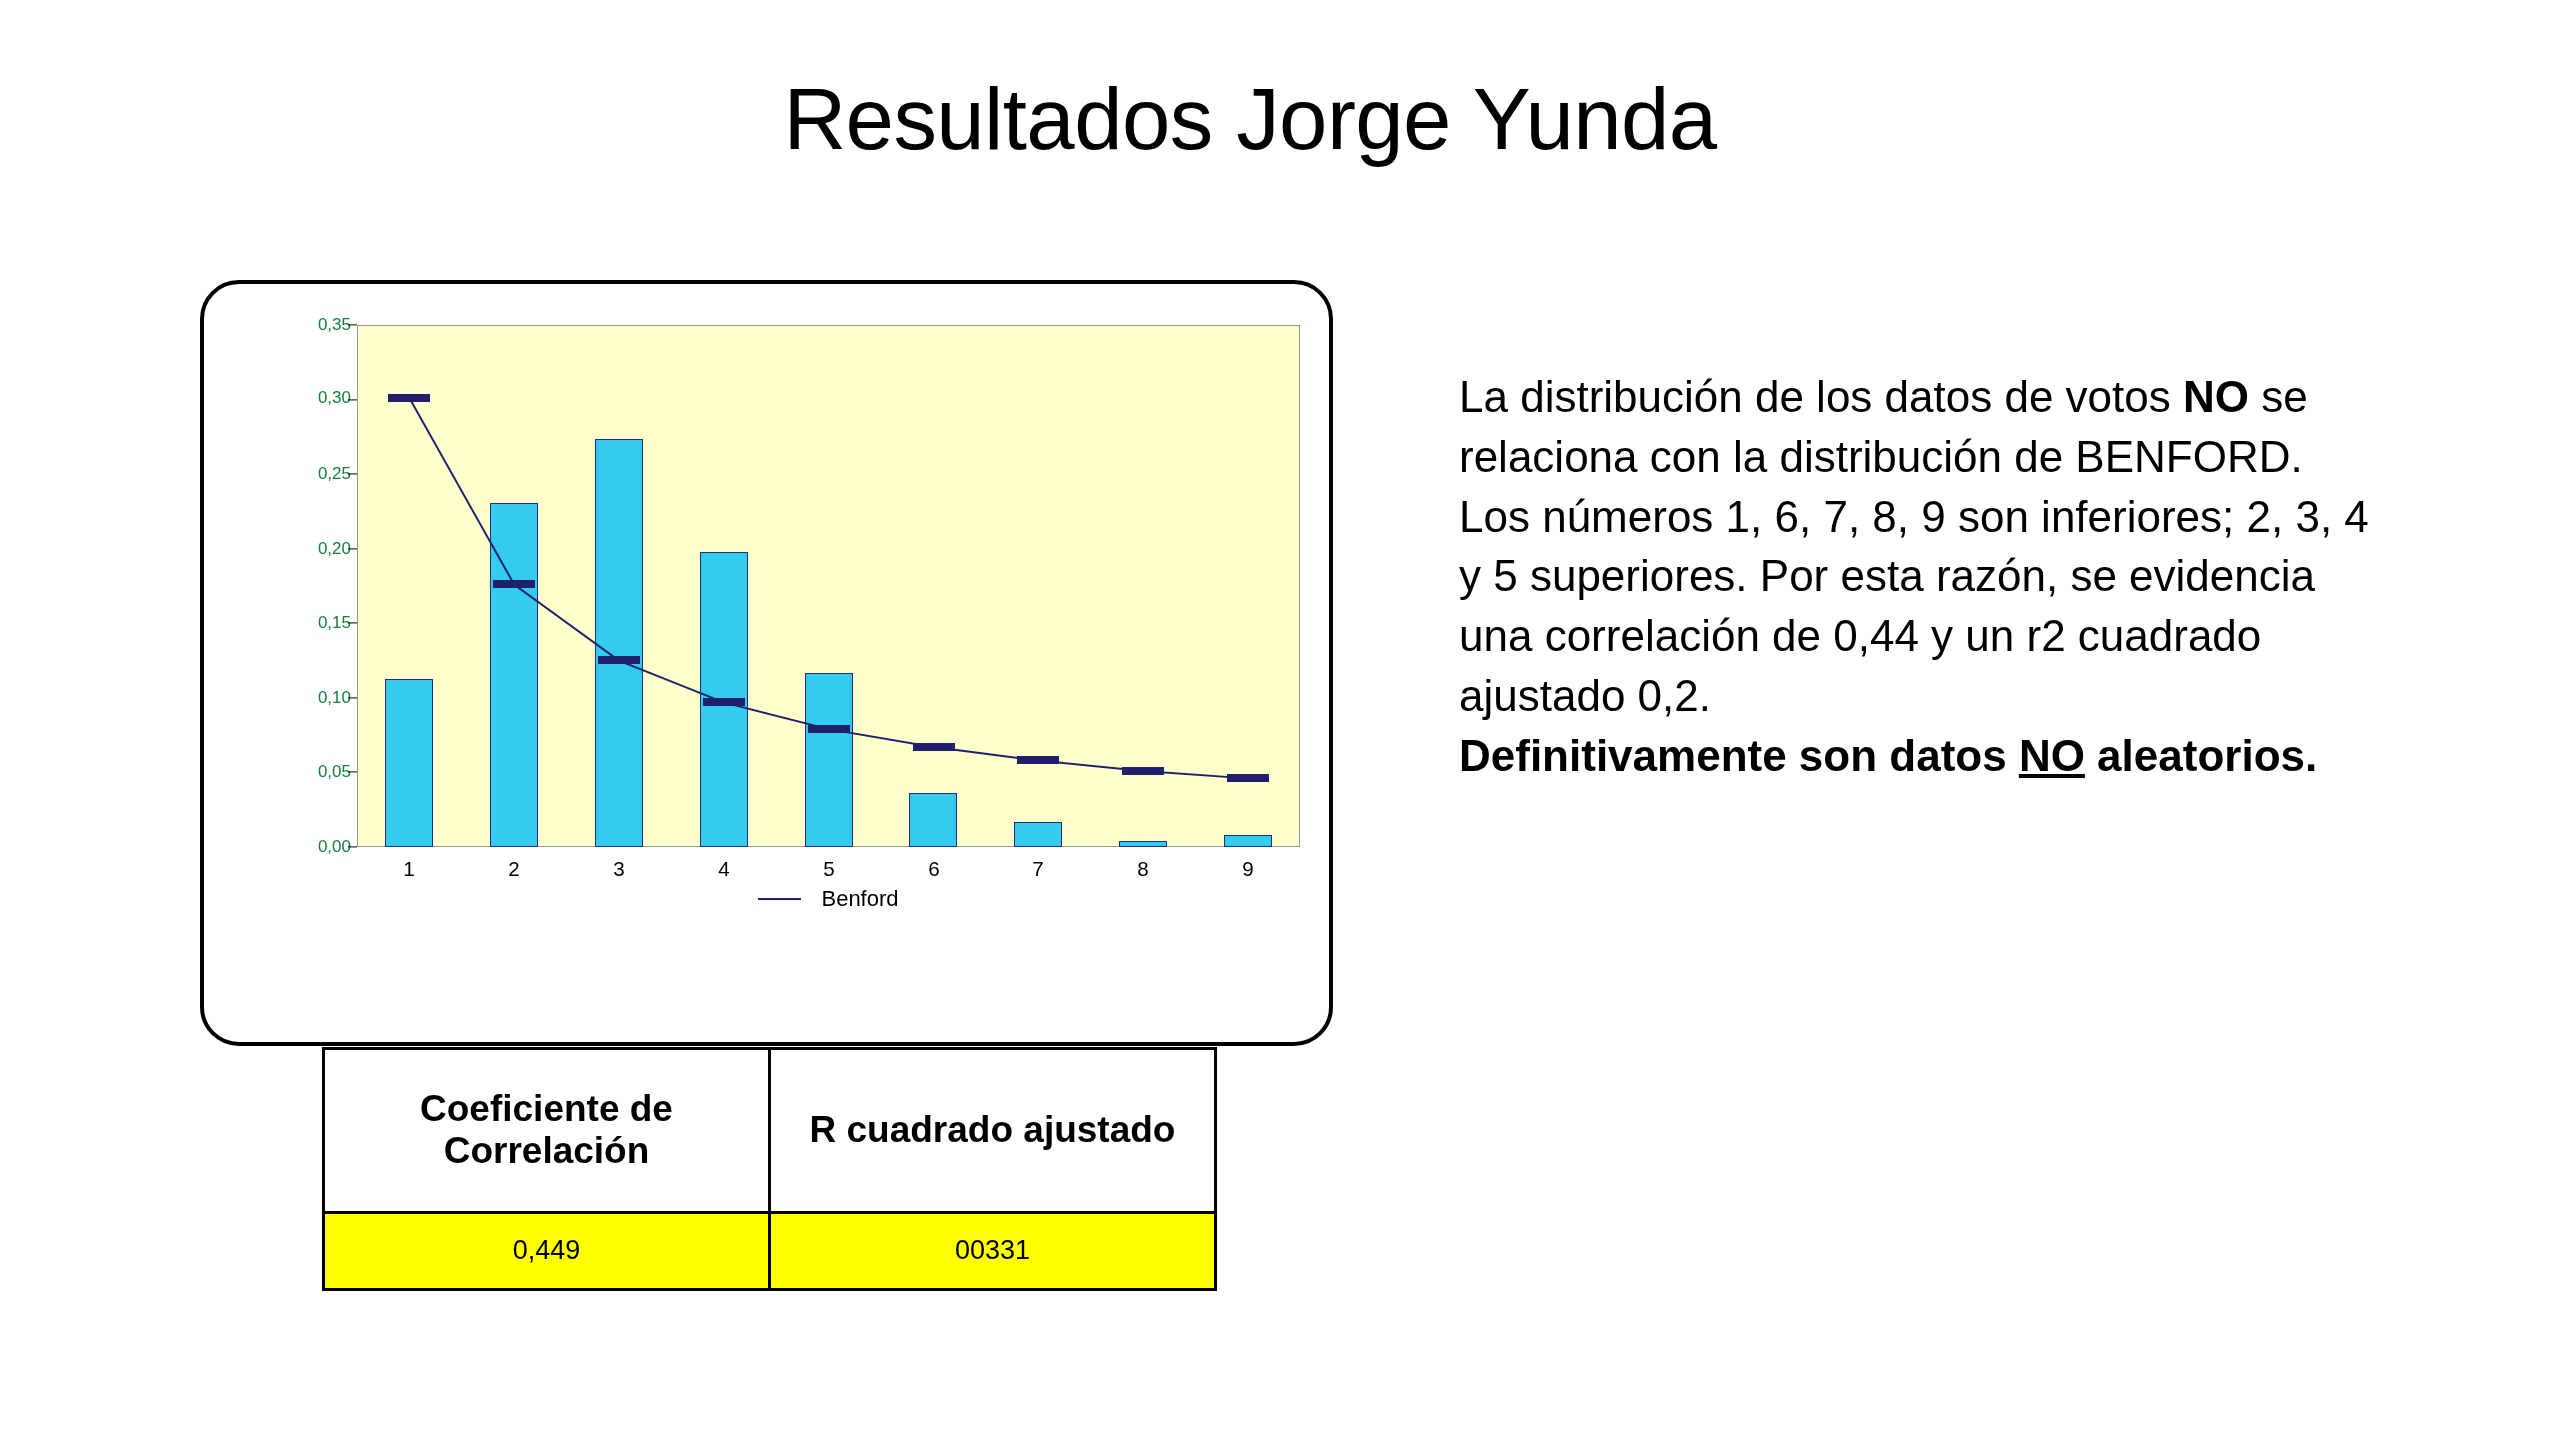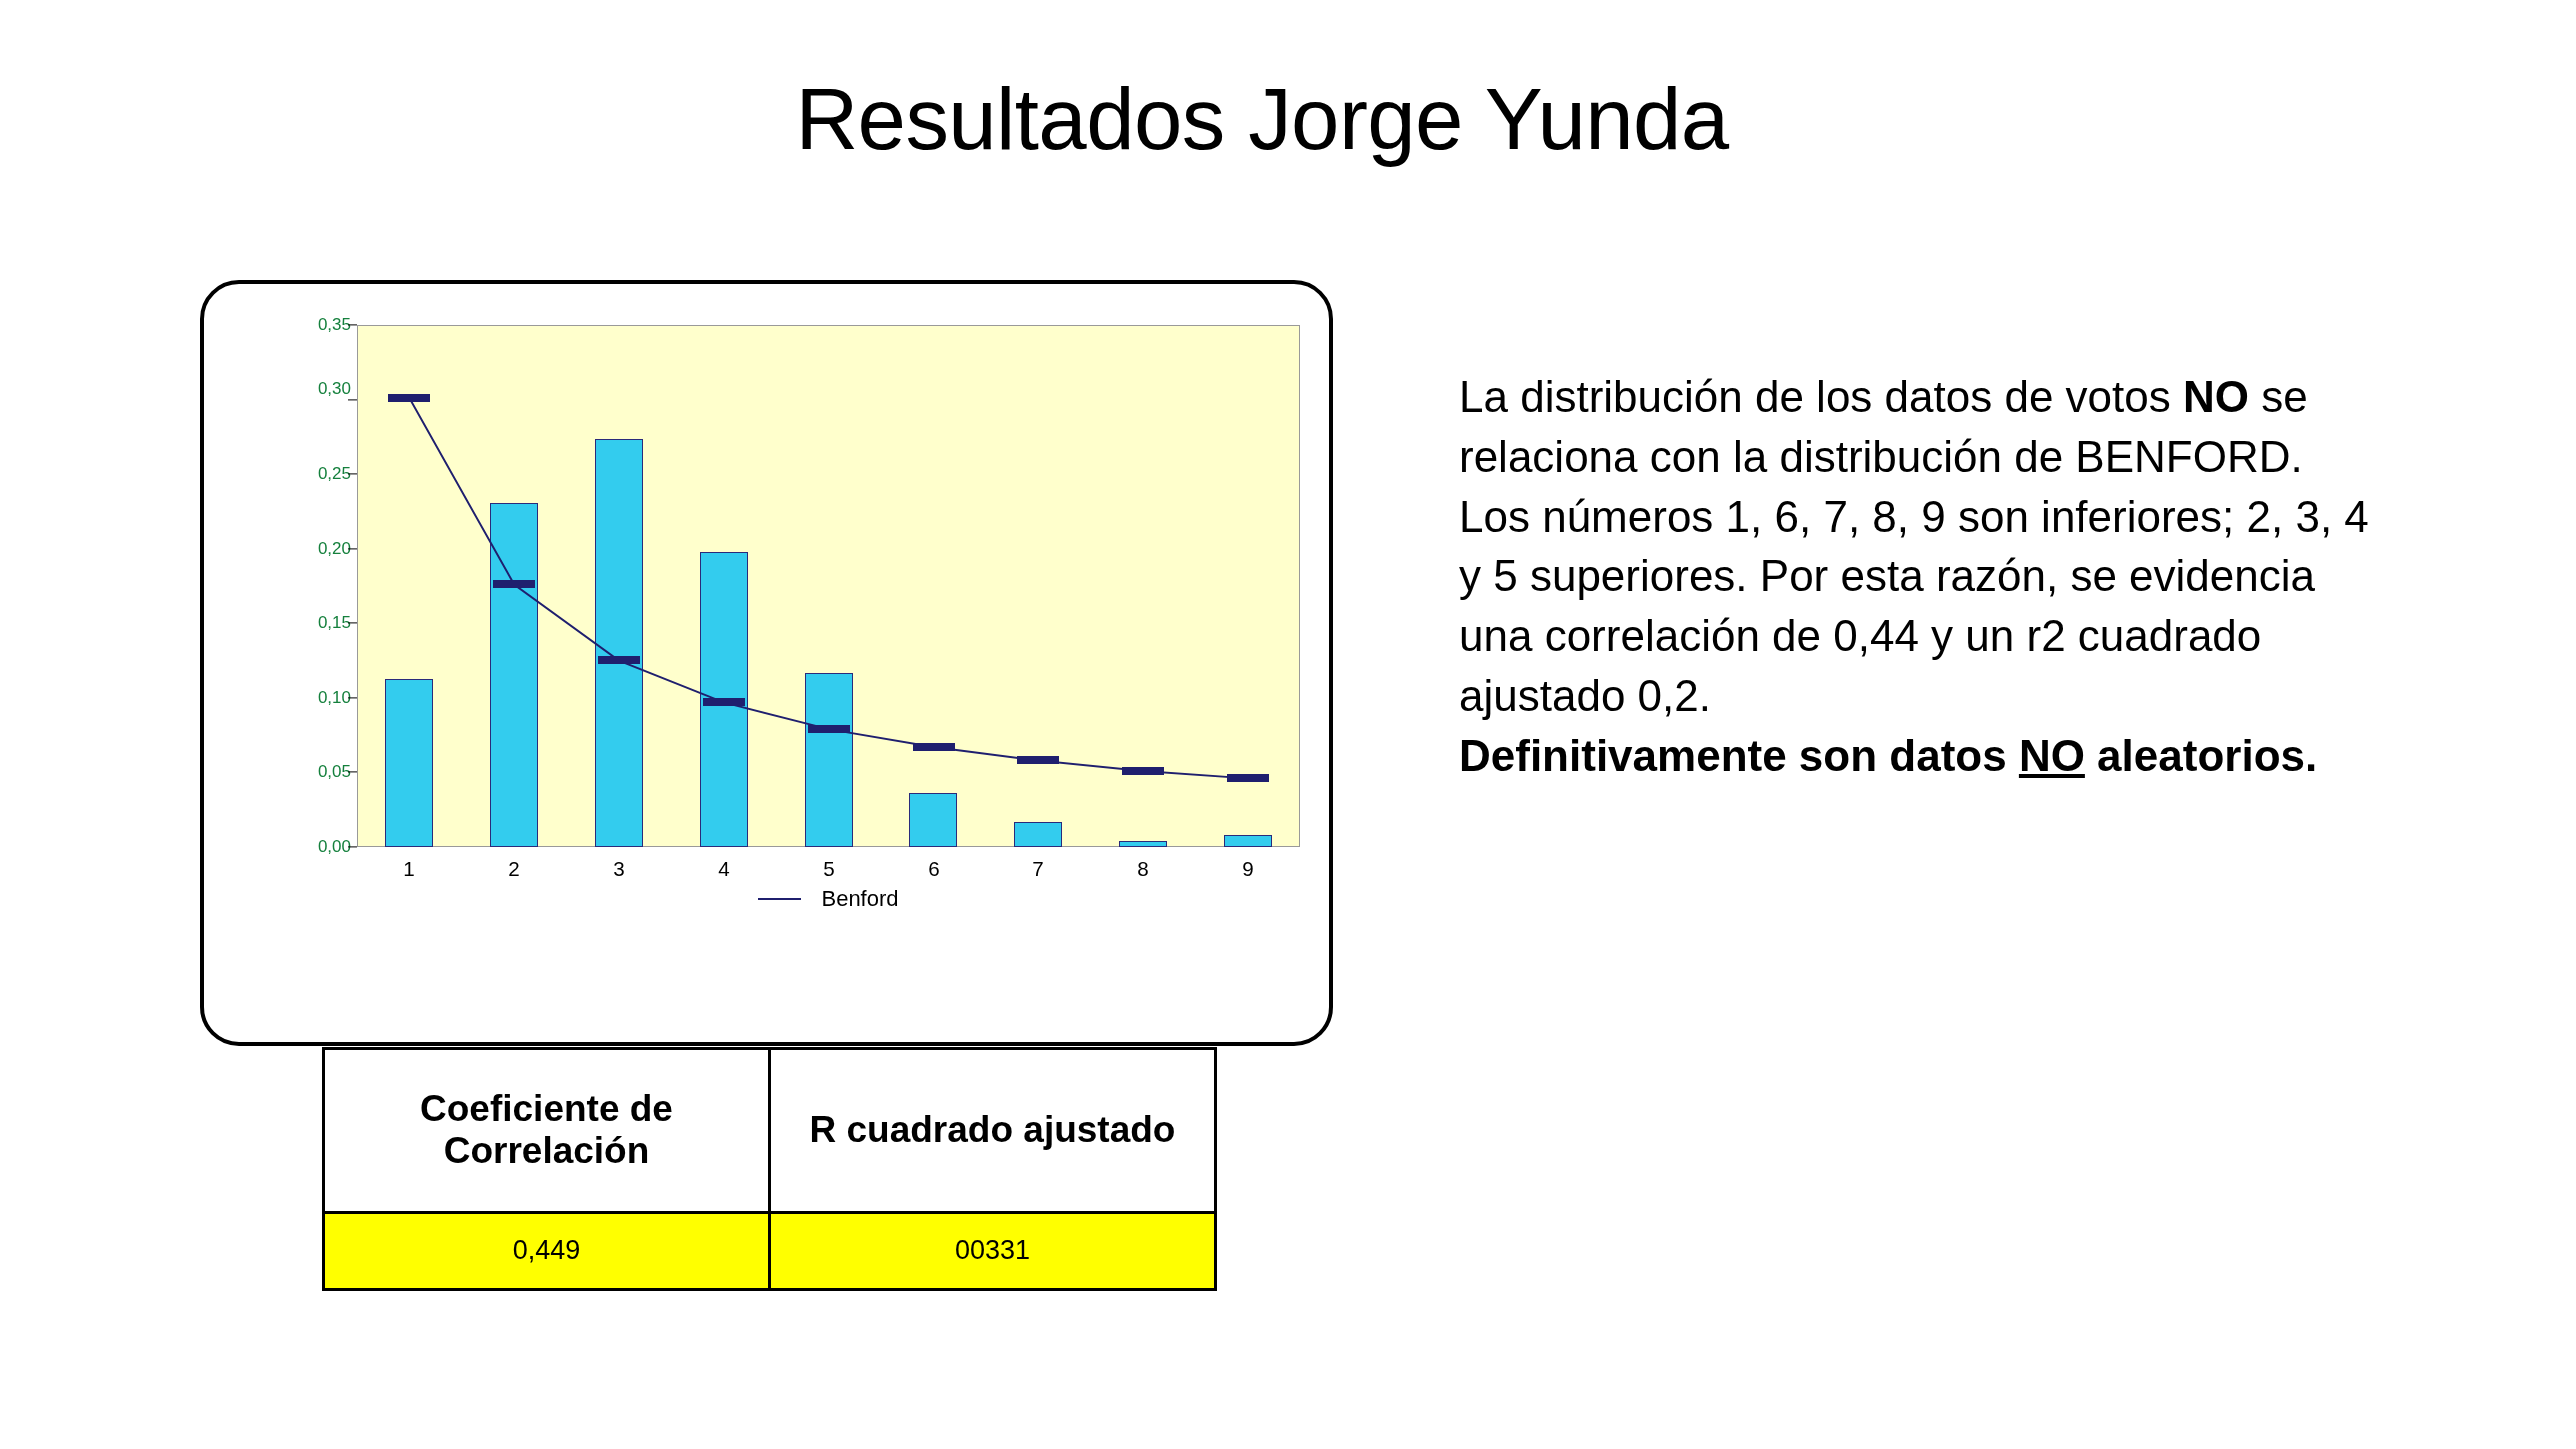--- a/index.html
+++ b/index.html
@@ -12,21 +12,21 @@
     height: 1449px;
     position: relative;
     font-family: "Liberation Sans", sans-serif;
     overflow: hidden;
   }
 
   
   #slide-title {
     position: absolute;
     top: 71px;
-    left: 12px;
+    left: 0;
     width: 2500px;
     text-align: center;
     font-size: 87px;
     font-weight: 400;
     color: #000000;
     letter-spacing: -0.6px;
     line-height: 1.1;
   }
 
   
@@ -194,21 +194,21 @@
       <div class="y-tick-label" style="top: 447px;">0,05</div>
       <div class="y-tick-mark" style="top: 447px;"></div>
       <div class="y-tick-label" style="top: 373px;">0,10</div>
       <div class="y-tick-mark" style="top: 373px;"></div>
       <div class="y-tick-label" style="top: 298px;">0,15</div>
       <div class="y-tick-mark" style="top: 298px;"></div>
       <div class="y-tick-label" style="top: 224px;">0,20</div>
       <div class="y-tick-mark" style="top: 224px;"></div>
       <div class="y-tick-label" style="top: 149px;">0,25</div>
       <div class="y-tick-mark" style="top: 149px;"></div>
-      <div class="y-tick-label" style="top: 64px; text-align: center;">0,30</div>
+      <div class="y-tick-label" style="top: 73px; text-align: center;">0,30</div>
       <div class="y-tick-mark" style="top: 75px;"></div>
       <div class="y-tick-label" style="top: 0px;">0,35</div>
       <div class="y-tick-mark" style="top: 0px;"></div>
     </div>
 
   <div id="x-axis">
       <div class="x-tick-label" style="left: 52px;">1</div>
       <div class="x-tick-label" style="left: 157px;">2</div>
       <div class="x-tick-label" style="left: 262px;">3</div>
       <div class="x-tick-label" style="left: 367px;">4</div>

